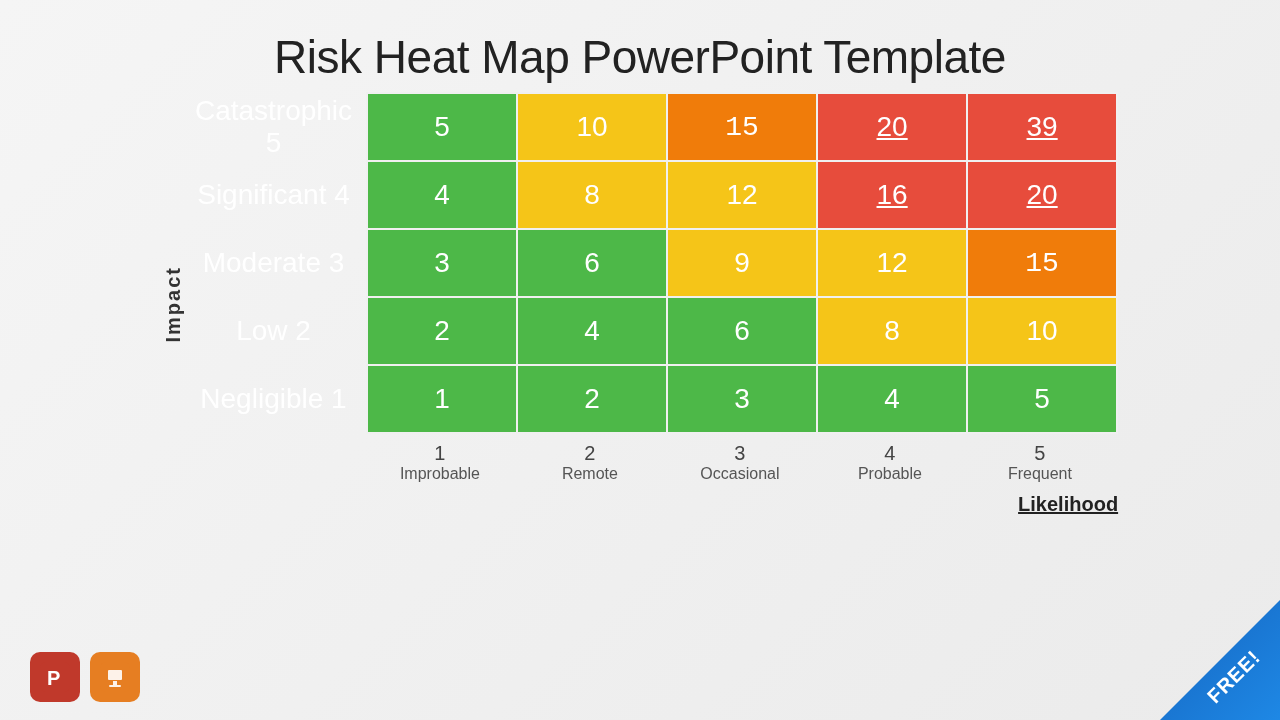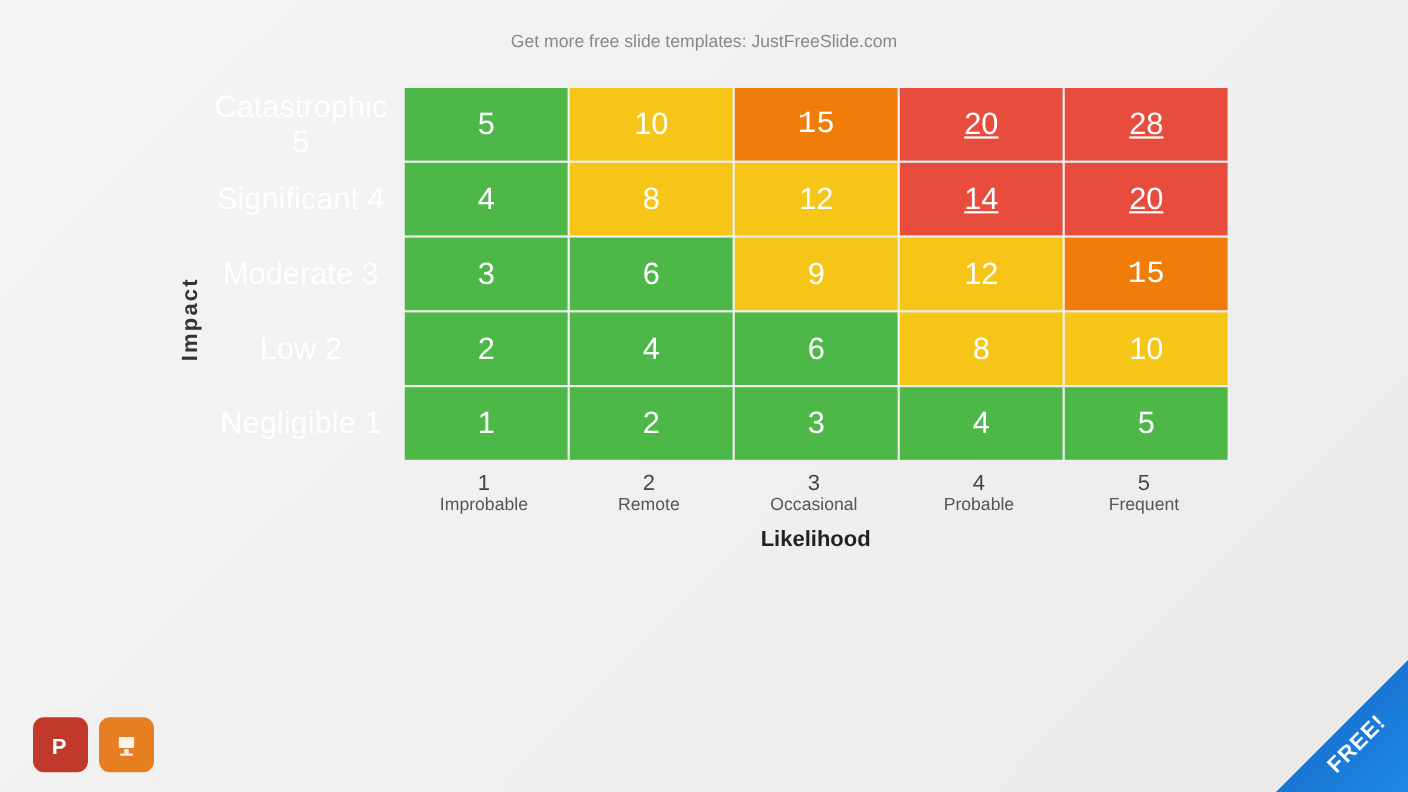--- a/index.html
+++ b/index.html
@@ -105,26 +105,27 @@
       border: none;
     }
 
     .col-label .num {
       font-size: 20px;
       color: #444;
       display: block;
     }
 
     .likelihood-label {
-      text-align: center;
+      text-align: right;
       font-size: 20px;
       font-weight: 700;
       color: #222;
       margin-top: 10px;
       margin-left: 170px;
+      text-decoration: underline;
     }
 
     
     .free-badge {
       position: absolute;
       bottom: 0;
       right: 0;
       width: 120px;
       height: 120px;
       background: linear-gradient(135deg, #1565c0 0%, #1e88e5 100%);
@@ -168,43 +169,43 @@
 
     .keynote-icon {
       background: #e67e22;
     }
   </style>
 </head>
 <body>
 
 <div class="page">
 
-  <p class="subtitle">Get more free slide templates: JustFreeSlide.com</p>
+  <h1 class="title">Risk Heat Map PowerPoint Template</h1>
 
   <div class="chart-area">
 
     <div class="impact-label">Impact</div>
 
     <div class="table-wrapper">
       <table class="grid-table">
         <tbody id="grid-body">
         <tr>
               <td class="row-label">Catastrophic 5</td>
               <td class="c-green-medium">5</td>
               <td class="c-yellow">10</td>
               <td class="c-orange">15</td>
               <td class="c-red">20</td>
-              <td class="c-red">28</td>
+              <td class="c-red">39</td>
             </tr>
             <tr>
               <td class="row-label">Significant 4</td>
               <td class="c-green-medium">4</td>
               <td class="c-yellow">8</td>
               <td class="c-yellow">12</td>
-              <td class="c-red">14</td>
+              <td class="c-red">16</td>
               <td class="c-red">20</td>
             </tr>
             <tr>
               <td class="row-label">Moderate 3</td>
               <td class="c-green-medium">3</td>
               <td class="c-green-medium">6</td>
               <td class="c-yellow">9</td>
               <td class="c-yellow">12</td>
               <td class="c-orange">15</td>
             </tr>

